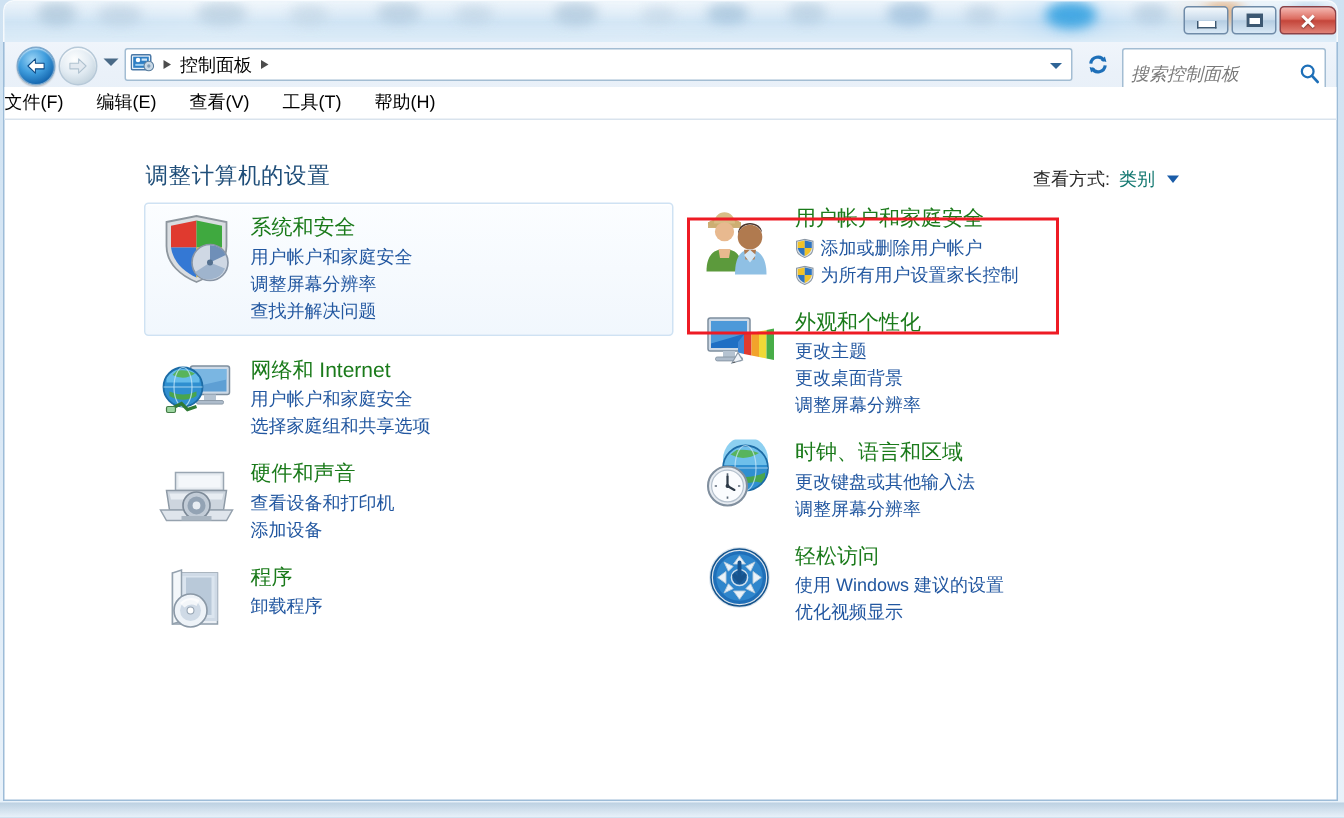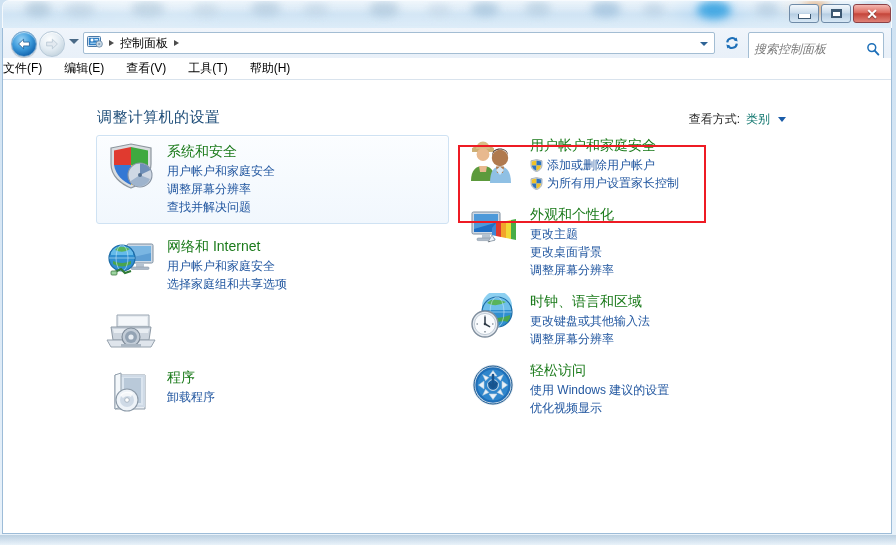--- a/index.html
+++ b/index.html
@@ -343,20 +343,25 @@
             <path d="M14 10 L42 10 L42 18 L14 18 Z" fill="#f4f7fa"></path>
             <path d="M6 20 L46 20 L44 33 L8 33 Z" fill="#cdd5de" stroke="#8e9aa6" stroke-width="1"></path>
             <path d="M8 22 L44 22 L43 26 L9 26 Z" fill="#e8edf2"></path>
             <path d="M2 33 L50 33 L46 40 L6 40 Z" fill="#dfe5ec" stroke="#96a2ae" stroke-width="1"></path>
             <circle cx="26" cy="30" r="9" fill="#c2ccd7" stroke="#7d8a98" stroke-width="1.1"></circle>
             <circle cx="26" cy="30" r="6" fill="#93a3b4"></circle>
             <circle cx="26" cy="30" r="2.6" fill="#e8edf2"></circle>
             <rect x="16" y="37" width="20" height="3" fill="#aab6c2"></rect>
           </svg>
         </span>
+        <div class="cat-title">硬件和声音</div>
+        <div class="cat-links">
+          <a href="#">查看设备和打印机</a>
+          <a href="#">添加设备</a>
+        </div>
       </div>
 
       <div class="cat">
         <span class="icon">
           <svg width="52" height="48" viewBox="0 0 52 48">
             <path d="M10 6 L40 6 L40 40 L10 40 Z" fill="#e9eef4" stroke="#8f9daa" stroke-width="1"></path>
             <path d="M13 6 L40 6 L40 38 L13 38 Z" fill="#cfdae6"></path>
             <path d="M16 8 L38 8 L38 36 L16 36 Z" fill="#dbe5ef"></path>
             <path d="M19 9 L36 9 L36 34 L19 34 Z" fill="#b9c9d9"></path>
             <path d="M10 6 L16 4 L16 38 L10 40 Z" fill="#f3f7fa" stroke="#93a1ae" stroke-width="1"></path>

